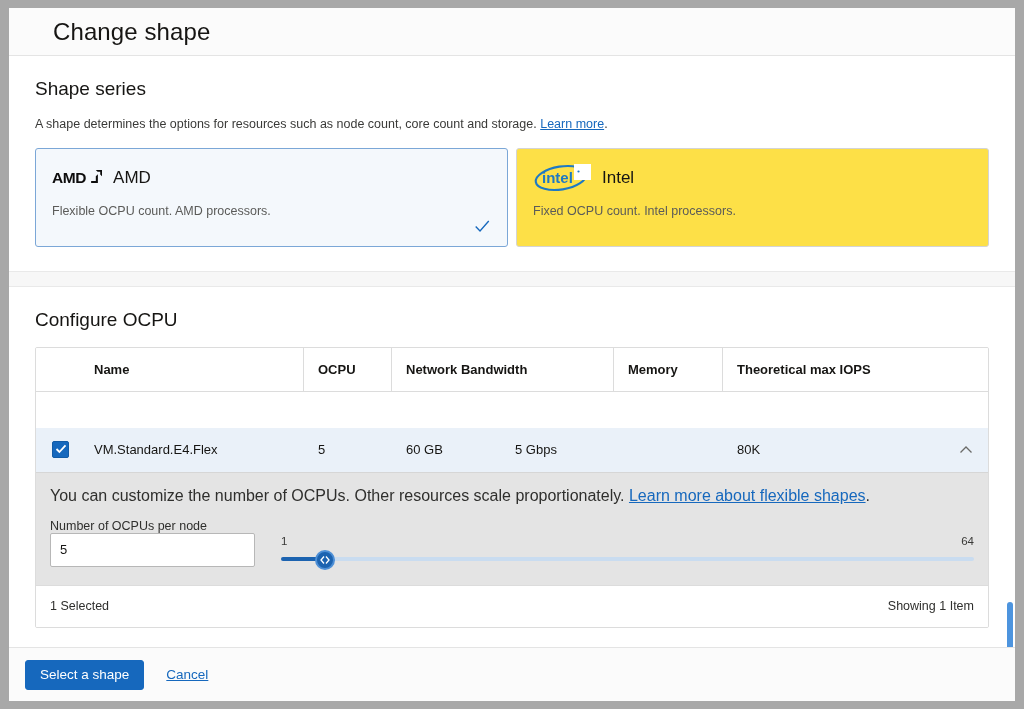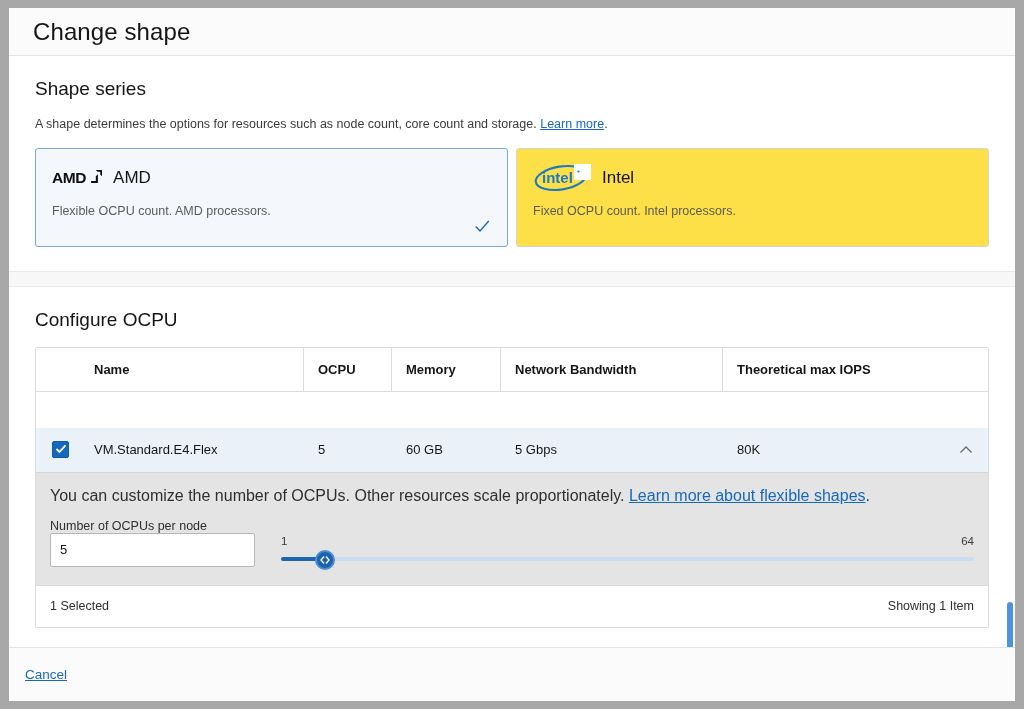--- a/index.html
+++ b/index.html
@@ -43,20 +43,21 @@
     border-bottom: 1px solid #e4e4e4;
     display: flex;
     align-items: center;
     padding: 0 24px;
   }
   .titlebar .title {
     font-size: 24px;
     color: #161513;
     font-weight: 400;
     letter-spacing: 0.1px;
+    margin-left: 20px;
   }
 
   
   .dialog-body {
     flex: 1 1 auto;
     position: relative;
     overflow: hidden;
     background: #ffffff;
   }
 
@@ -421,22 +422,22 @@
       <div class="section-divider"></div>
 
       <div class="section">
         <h2 class="section-title">Configure OCPU</h2>
 
         <div class="table">
 
           <div class="thead">
             <div class="th col-name">Name</div>
             <div class="th col-ocpu">OCPU</div>
+            <div class="th col-net">Network Bandwidth</div>
             <div class="th col-mem">Memory</div>
-            <div class="th col-net">Network Bandwidth</div>
             <div class="th col-iops">Theoretical max IOPS</div>
           </div>
 
           <div class="trow">
             <span class="row-check">
               <svg width="12" height="12" viewBox="0 0 12 12">
                 <path d="M1.5 6 L4.4 9 L10.5 2.4" fill="none" stroke="#ffffff" stroke-width="1.8"></path>
               </svg>
             </span>
             <div class="td col-name">VM.Standard.E4.Flex</div>
@@ -486,17 +487,18 @@
             <span>Showing 1 Item</span>
           </div>
 
         </div>
       </div>
 
       <div class="vscroll"></div>
     </div>
 
     <div class="dialog-footer">
+      <button class="btn-primary">Select a shape</button>
       <button class="btn-link">Cancel</button>
     </div>
 
   </div>
 </div>
 
 </body></html>

